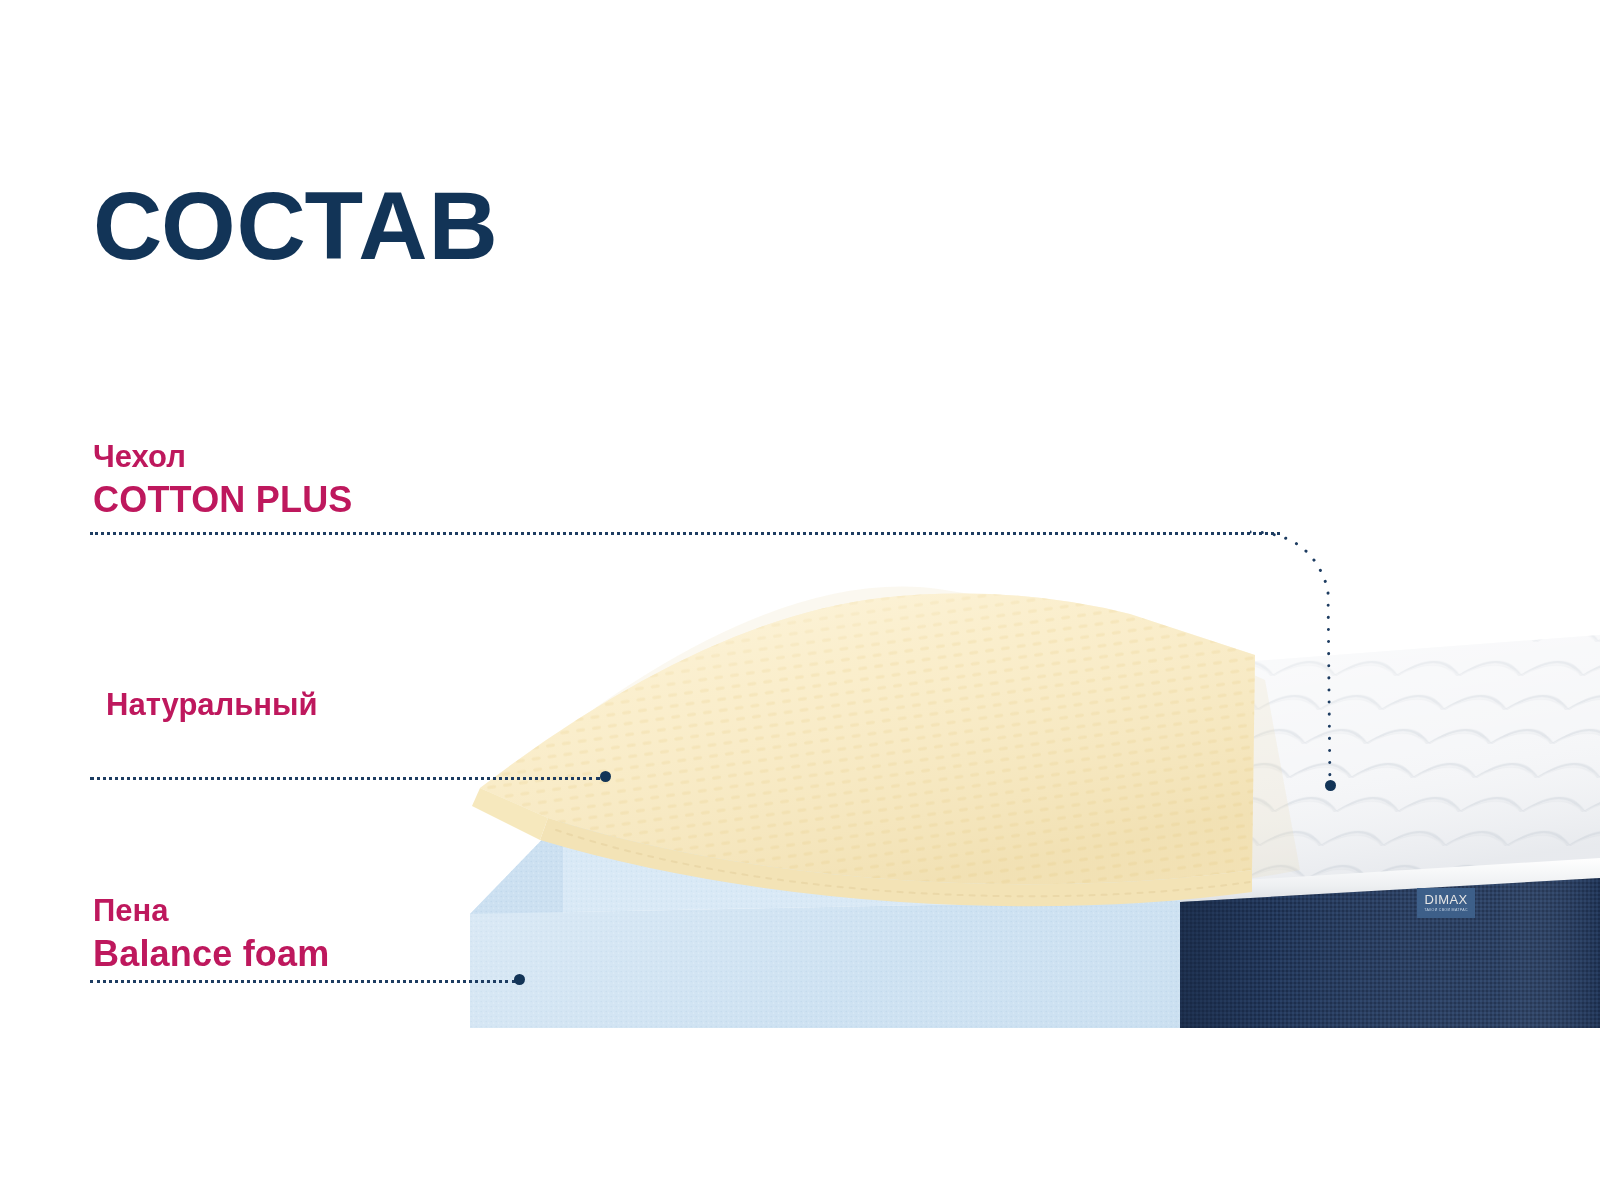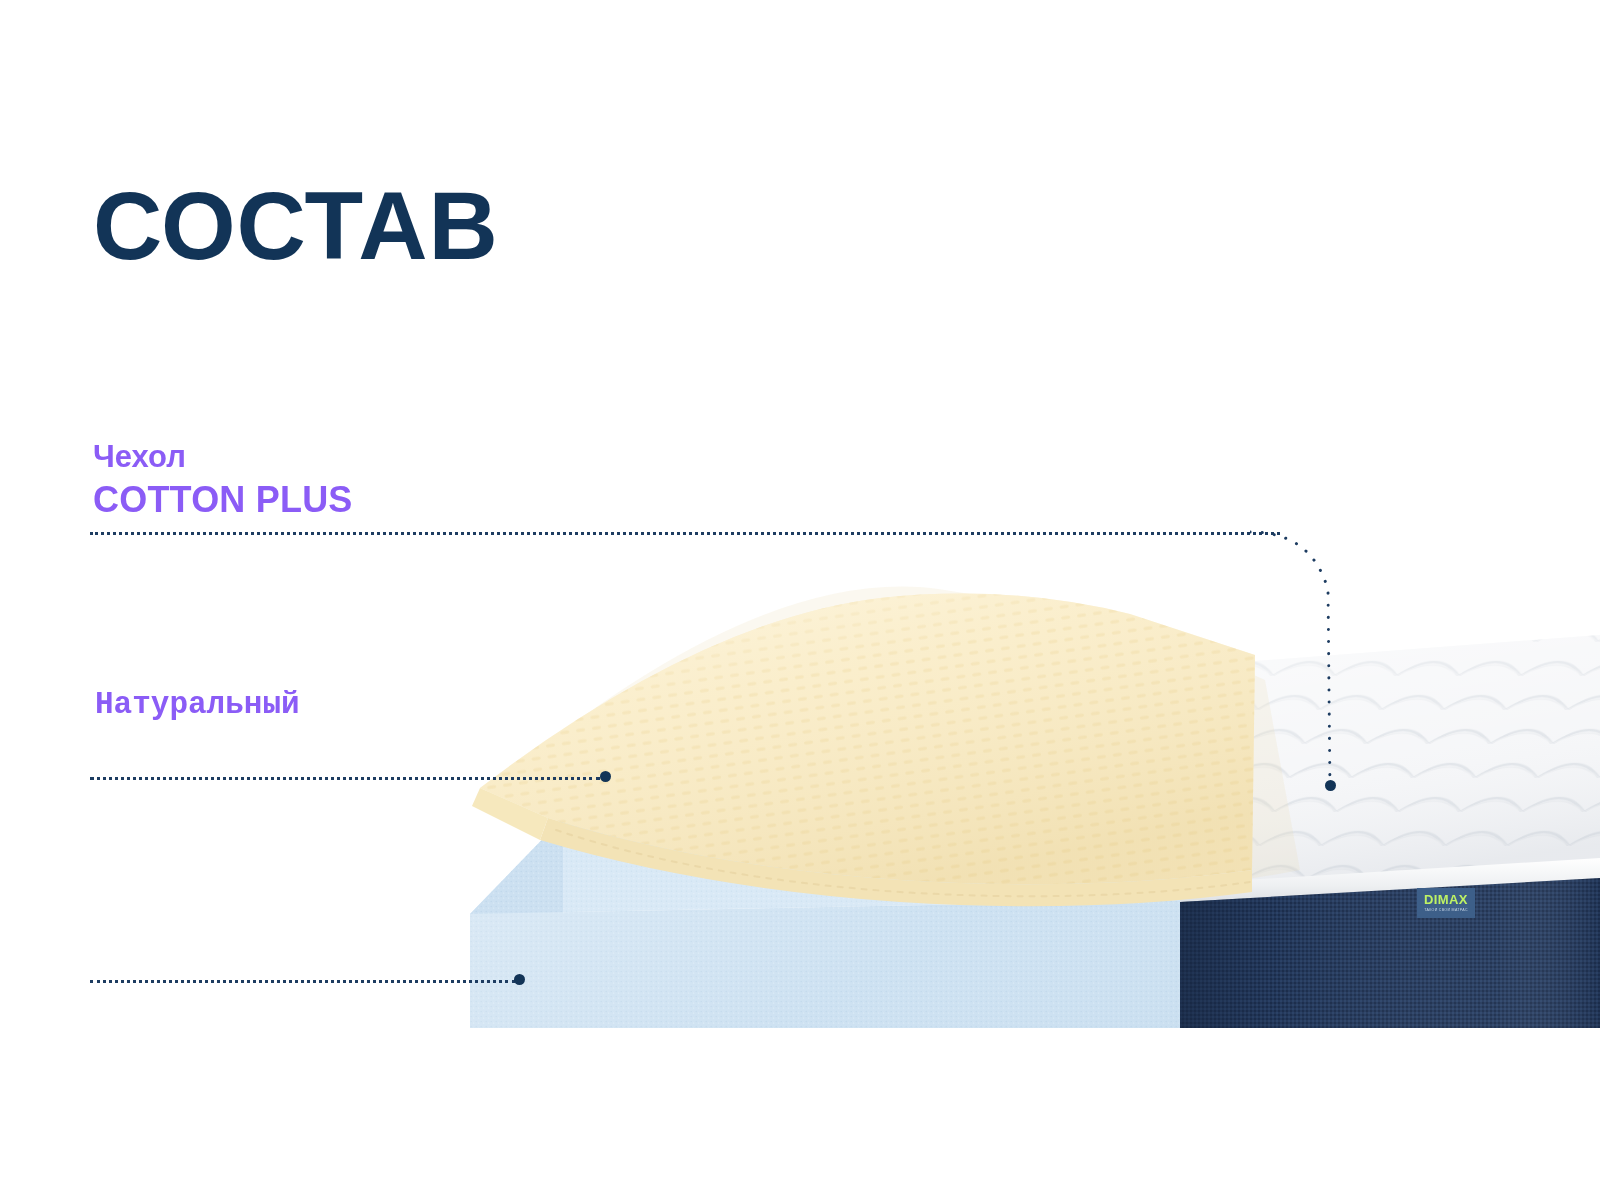--- a/index.html
+++ b/index.html
@@ -28,30 +28,30 @@
     font-weight: 700;
     letter-spacing: 1px;
     color: #123457;
     line-height: 1;
     white-space: nowrap;
   }
 
   
   .callout {
     position: absolute;
-    color: #8b5cf6;
+    color: #be185d;
     font-weight: 700;
     line-height: 1.28;
     white-space: nowrap;
   }
   .callout .l1 { font-size: 31px; display: block; }
   .callout .l2 { font-size: 36px; display: block; letter-spacing: 0.2px; }
 
   #callout-cover  { left: 93px; top: 437px; }
-  #callout-latex  { left: 95px; top: 685px; font-family: Liberation Mono, monospace; }
+  #callout-latex  { left: 106px; top: 685px; }
   #callout-foam   { left: 93px; top: 891px; }
 
   
   .leader-h {
     position: absolute;
     height: 0;
     border-top: 3px dotted #1d3c61;
   }
   .leader-dot {
     position: absolute;
@@ -204,21 +204,21 @@
         </g>
 
         <path d="M 480 248 L 548 278 L 540 300 L 472 266 Z" fill="#f6e8bd"></path>
       </g>
     </svg>
   </div>
 
   <div style="position:absolute; left:1417px; top:888px; width:58px; height:30px;
               background:#3d5f89; display:flex; flex-direction:column;
               align-items:center; justify-content:center;">
-    <div style="color:#bef264; font-size:13px; font-weight:700; letter-spacing:0.4px;
+    <div style="color:#e5e5e5; font-size:13px; font-weight:400; letter-spacing:0.4px;
                 line-height:1;">DIMAX</div>
     <div style="color:#c4d3e4; font-size:3.6px; letter-spacing:0.3px; line-height:1;
                 margin-top:3px; transform:scale(1,0.9);">ТАКОЙ СВОЙ МАТРАС</div>
   </div>
 
   <div id="leader-cover-h" class="leader-h"></div>
   <div id="leader-latex-h" class="leader-h"></div>
   <div id="leader-foam-h" class="leader-h"></div>
 
   <svg id="leader-cover-curve" viewBox="0 0 100 280" xmlns="http://www.w3.org/2000/svg">
@@ -231,14 +231,18 @@
 
   <div id="callout-cover" class="callout">
     <span class="l1">Чехол</span>
     <span class="l2">COTTON PLUS</span>
   </div>
 
   <div id="callout-latex" class="callout">
     <span class="l1">Натуральный</span>
   </div>
 
+  <div id="callout-foam" class="callout">
+    <span class="l1">Пена</span>
+    <span class="l2">Balance foam</span>
+  </div>
 
 </div>
 
 </body></html>

